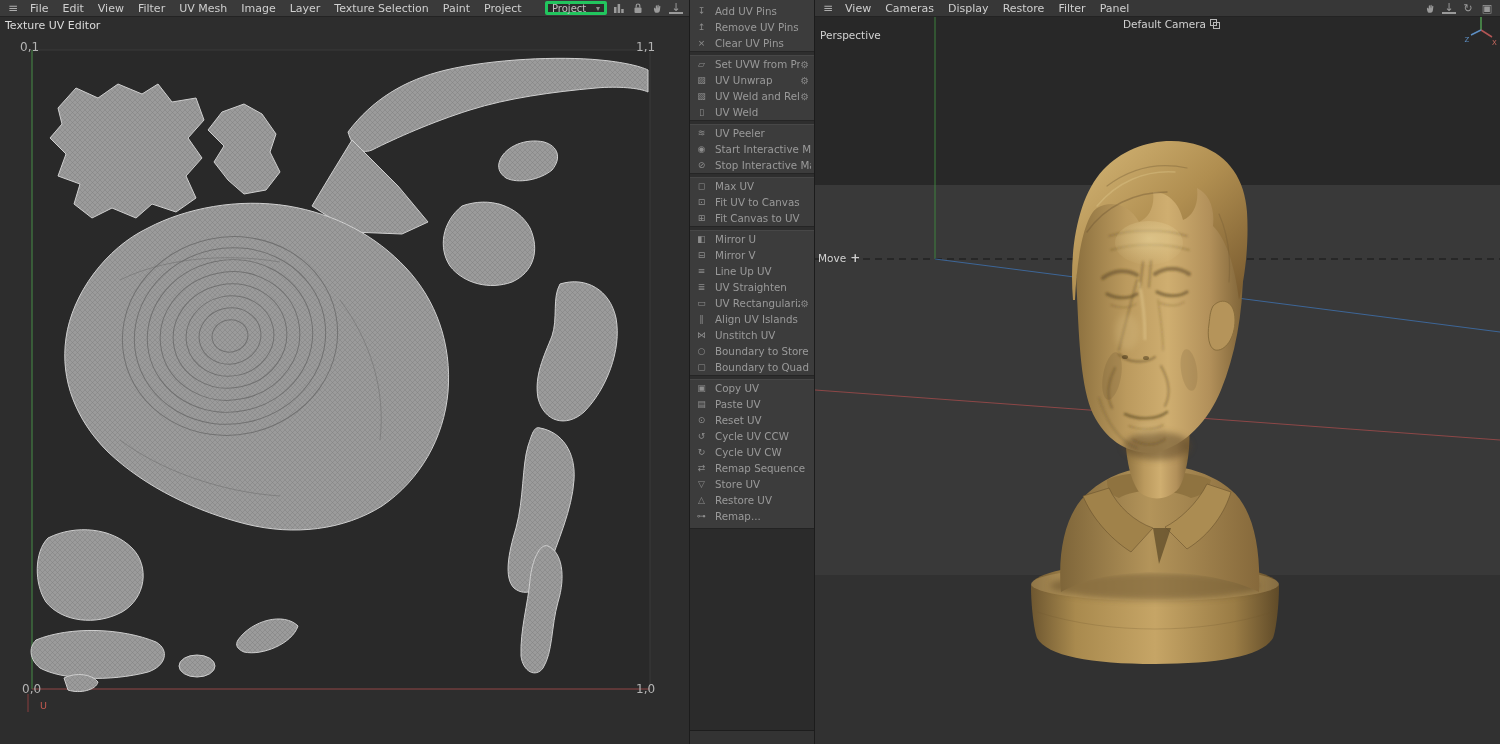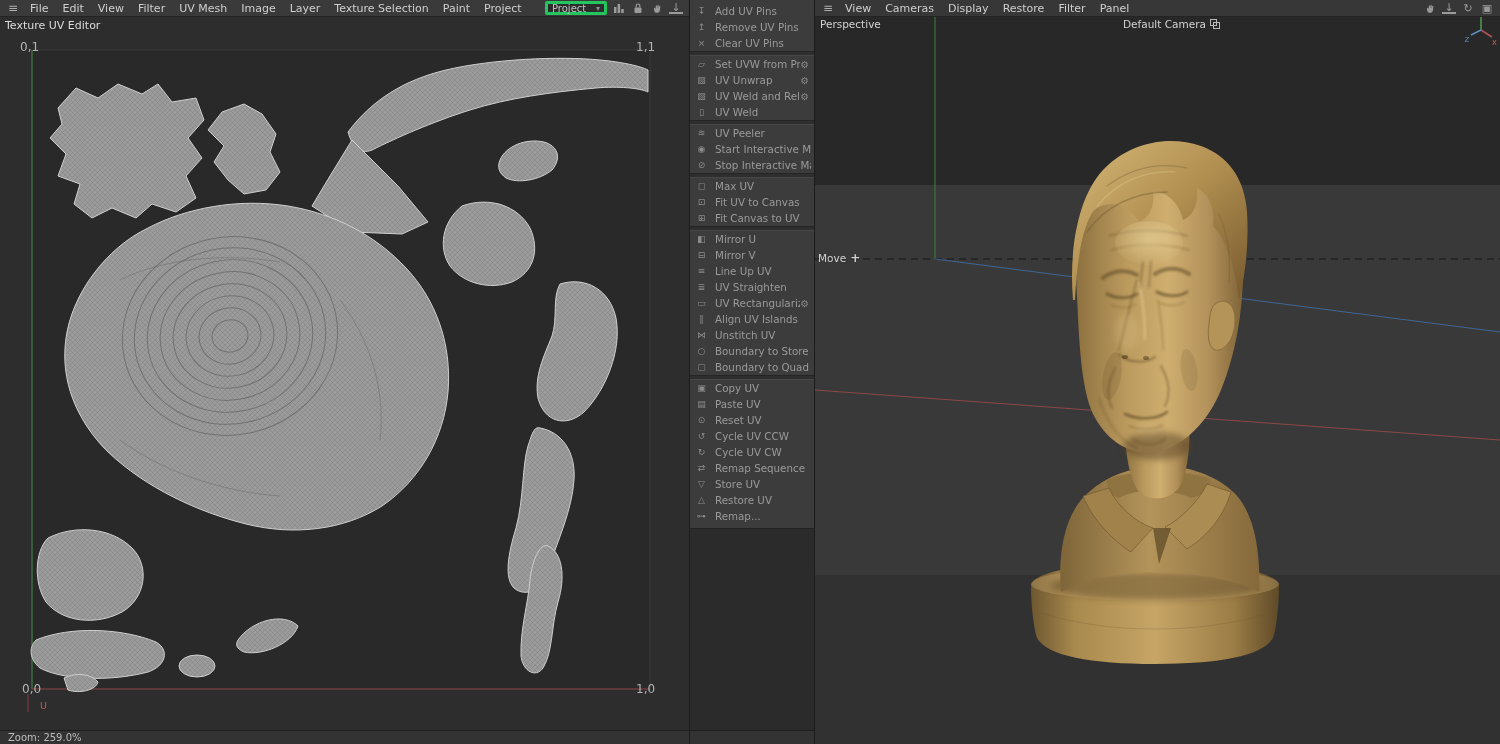--- a/index.html
+++ b/index.html
@@ -31,21 +31,21 @@
   .statusbar.spread{justify-content:space-between}
   
   .cmd-list{position:absolute;left:0;top:0;width:100%;background:#3c3c3c;padding:3px 0 4px;border-bottom:1px solid #232323}
   .cmd-row{display:flex;align-items:center;height:16px;padding:0 3px 0 4px}
   .cmd-icon{width:15px;font-size:9px;color:#8d8d8d;text-align:center;flex:none}
   .cmd-label{flex:1;font-size:10.3px;color:#9a9a9a;white-space:nowrap;overflow:hidden;margin-left:6px}
   .cmd-gear{font-size:9.5px;color:#8a8a8a;flex:none;padding-right:2px}
   .cmd-sep{height:5px;margin:0;background:#2e2e2e;border-top:1px solid #252525;border-bottom:1px solid #474747}
   
   .vp-label{position:absolute;font-size:10.5px;color:#d2d2d2;z-index:4;display:flex;align-items:center;gap:4px}
-  #perspective-label{left:5px;top:18px}
+  #perspective-label{left:5px;top:29px}
   #camera-label{left:308px;top:18px}
   #move-label{left:3px;top:252px}
   .move-cross{font-size:12px;color:#cfcfcf;font-weight:bold;line-height:10px}
   .gizmo{position:absolute;right:2px;top:4px;z-index:4}
 </style>
 </head>
 <body>
 
 <div id="app">
 
@@ -142,23 +142,20 @@
     </div>
 
     <div class="uv-title">Texture UV Editor</div>
 
     <div class="corner-label" style="left:20px;top:40px">0,1</div>
     <div class="corner-label" style="left:636px;top:40px">1,1</div>
     <div class="corner-label" style="left:22px;top:682px">0,0</div>
     <div class="corner-label" style="left:636px;top:682px">1,0</div>
     <div class="axis-u">U</div>
 
-    <div class="statusbar">
-      <span>Zoom: 259.0%</span>
-    </div>
   </div>
 
   <div class="col-mid">
     <div class="cmd-list" id="cmd-list">
         <div class="cmd-row">
           <span class="cmd-icon">↧</span>
           <span class="cmd-label">Add UV Pins</span>
         </div>
         <div class="cmd-row">
           <span class="cmd-icon">↥</span>

